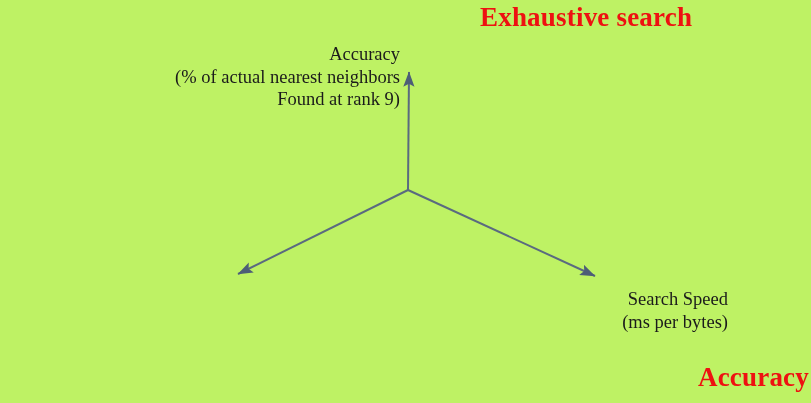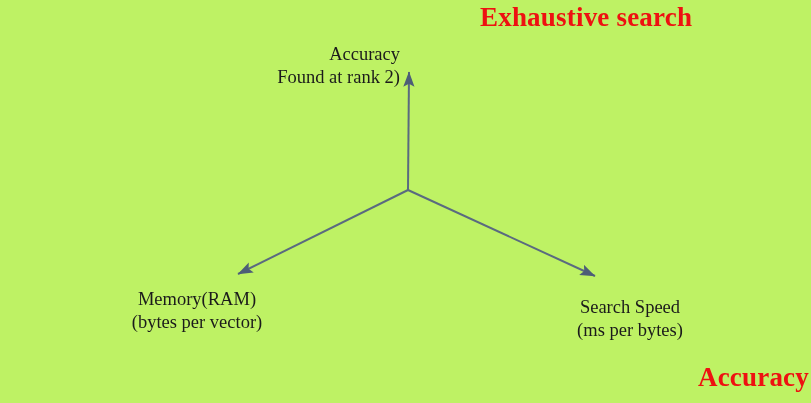--- a/index.html
+++ b/index.html
@@ -61,23 +61,23 @@
     text-align: right;
   }
   #label-memory {
     left: 97px;
     top: 288px;
     width: 200px;
     text-align: center;
   }
   #label-search-speed {
     left: 532px;
-    top: 296px;
+    top: 288px;
     width: 196px;
-    text-align: center;
+    text-align: right;
   }
   .axis-label .line { display: block; }
 </style>
 </head>
 <body>
 
 <div id="stage">
 
   <svg class="axes-svg" viewBox="0 0 811 403" xmlns="http://www.w3.org/2000/svg">
     <defs>
@@ -93,26 +93,23 @@
     <line x1="408" y1="190" x2="595" y2="276" stroke="#5a6a80" stroke-width="2" marker-end="url(#arrowhead)"></line>
   </svg>
 
   <div class="corner-label" id="label-exhaustive-search">Exhaustive search</div>
 
 
   <div class="corner-label" id="label-pruning">Accuracy</div>
 
   <div class="axis-label" id="label-accuracy">
     <span class="line">Accuracy</span>
-    <span class="line">Found at rank 2)</span>
+    <span class="line">(% of actual nearest neighbors</span>
+    <span class="line">Found at rank 9)</span>
   </div>
 
-  <div class="axis-label" id="label-memory">
-    <span class="line">Memory(RAM)</span>
-    <span class="line">(bytes per vector)</span>
-  </div>
 
   <div class="axis-label" id="label-search-speed">
     <span class="line">Search Speed</span>
     <span class="line">(ms per bytes)</span>
   </div>
 
 </div>
 
 </body></html>

